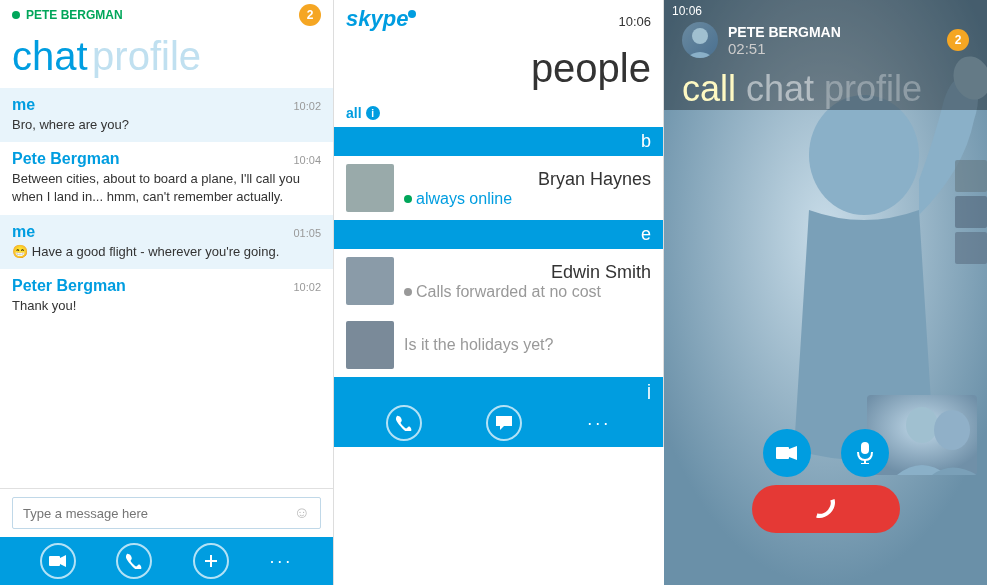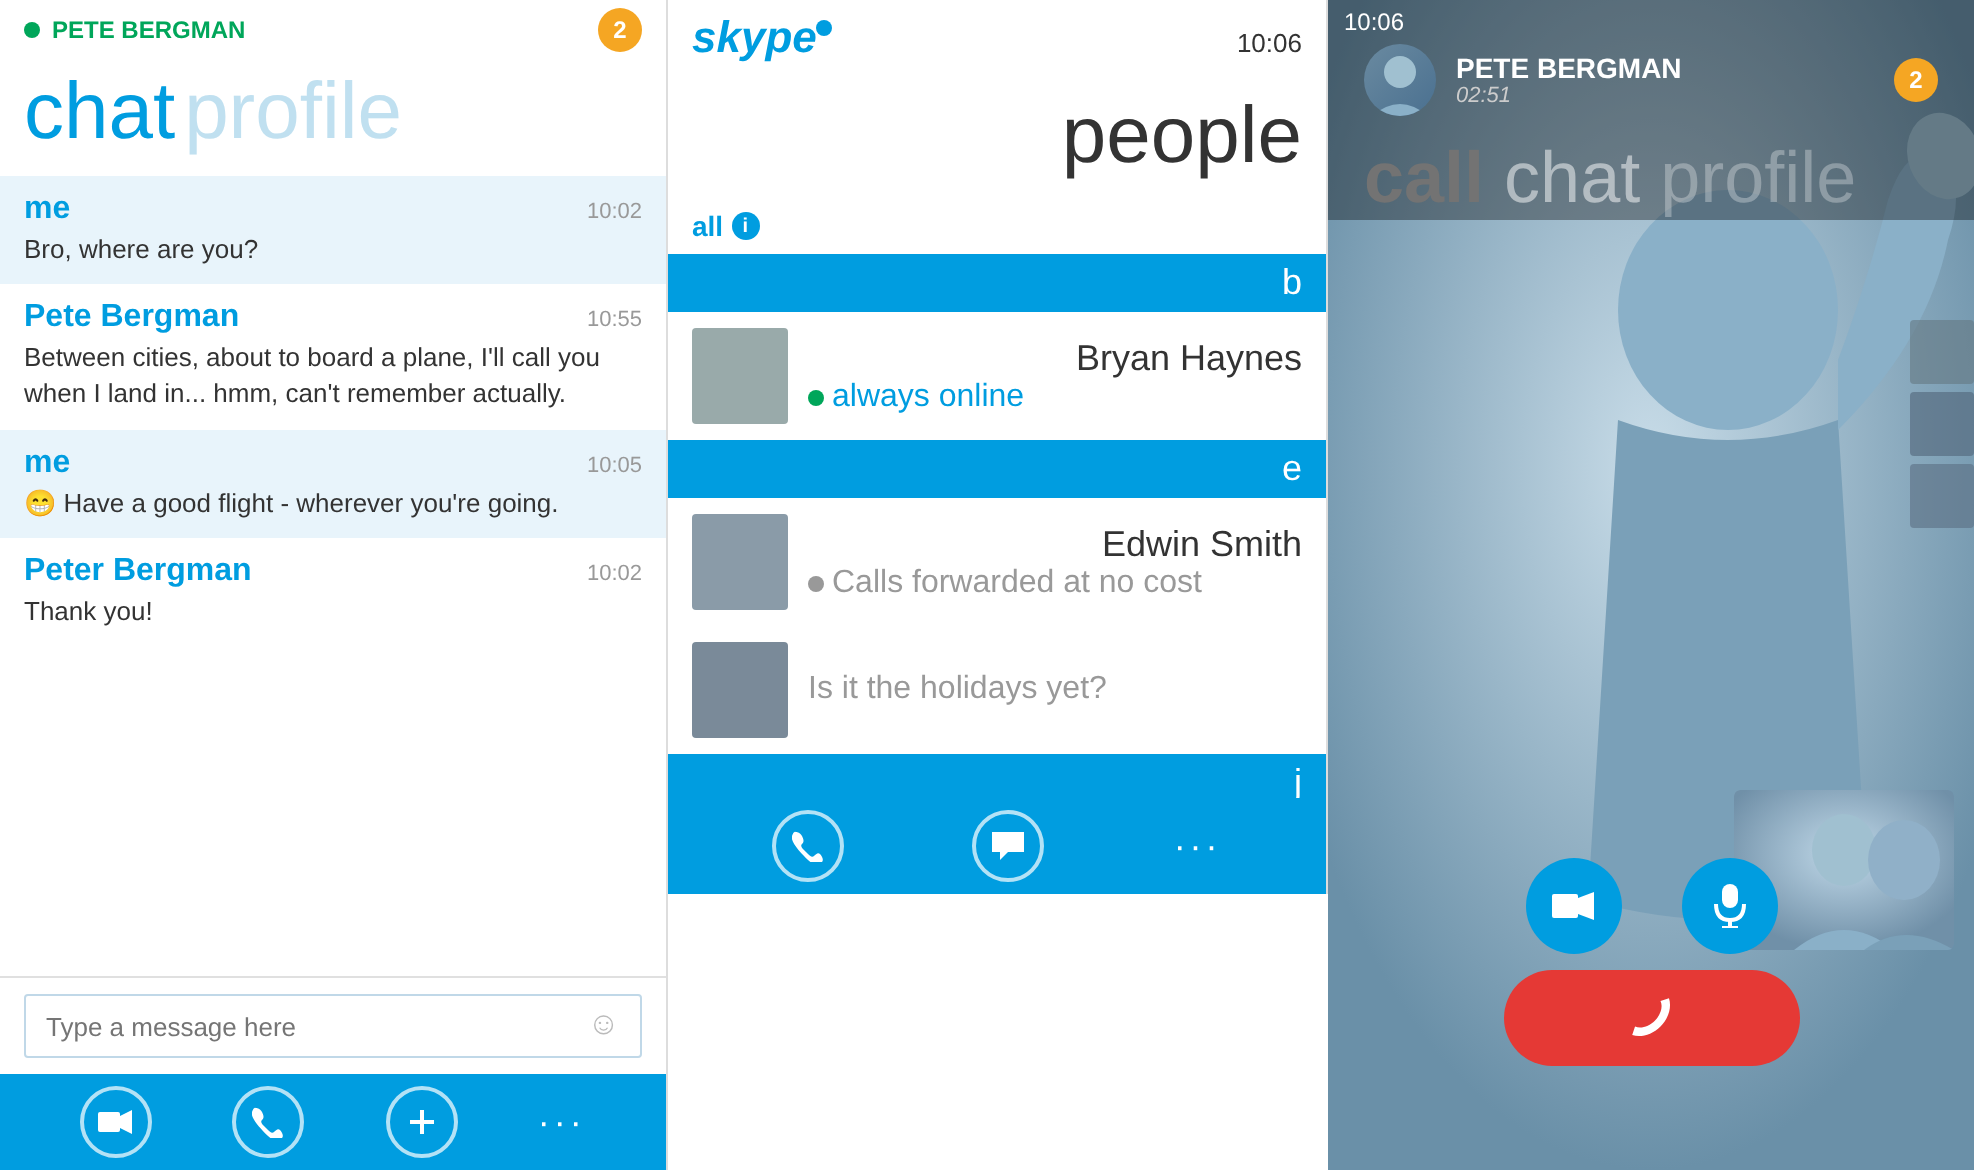--- a/index.html
+++ b/index.html
@@ -311,44 +311,43 @@
       overflow: hidden;
     }
     .call-name-area { flex: 1; }
     .call-contact-name {
       color: #fff;
       font-size: 14px;
       font-weight: 600;
     }
     .call-duration {
       color: #ccc;
-      font-size: 11px;
-      font-style: italic;
+      font-size: 15px;
     }
     .call-notification-badge {
       background: #f5a623;
       color: #fff;
       border-radius: 50%;
       width: 22px;
       height: 22px;
       display: flex;
       align-items: center;
       justify-content: center;
       font-size: 12px;
       font-weight: bold;
     }
     .call-tabs {
       padding: 4px 0 0 10px;
       display: flex;
       gap: 0;
     }
     .call-tab-call {
       font-size: 36px;
-      font-weight: 700;
-      color: #737373;
+      font-weight: 400;
+      color: #fef9c3;
     }
     .call-tab-chat {
       font-size: 36px;
       font-weight: 300;
       color: rgba(255,255,255,0.5);
       margin-left: 10px;
     }
     .call-tab-profile {
       font-size: 36px;
       font-weight: 300;
@@ -450,29 +449,29 @@
       <div class="message-header">
         <span class="message-sender">me</span>
         <span class="message-time">10:02</span>
       </div>
       <div class="message-text">Bro, where are you?</div>
     </div>
 
     <div class="message-item">
       <div class="message-header">
         <span class="message-sender">Pete Bergman</span>
-        <span class="message-time">10:55</span>
+        <span class="message-time">10:04</span>
       </div>
       <div class="message-text">Between cities, about to board a plane, I'll call you when I land in... hmm, can't remember actually.</div>
     </div>
 
     <div class="message-item highlight">
       <div class="message-header">
         <span class="message-sender">me</span>
-        <span class="message-time">10:05</span>
+        <span class="message-time">01:05</span>
       </div>
       <div class="message-text">😁 Have a good flight - wherever you're going.</div>
     </div>
 
     <div class="message-item">
       <div class="message-header">
         <span class="message-sender">Peter Bergman</span>
         <span class="message-time">10:02</span>
       </div>
       <div class="message-text">Thank you!</div>

